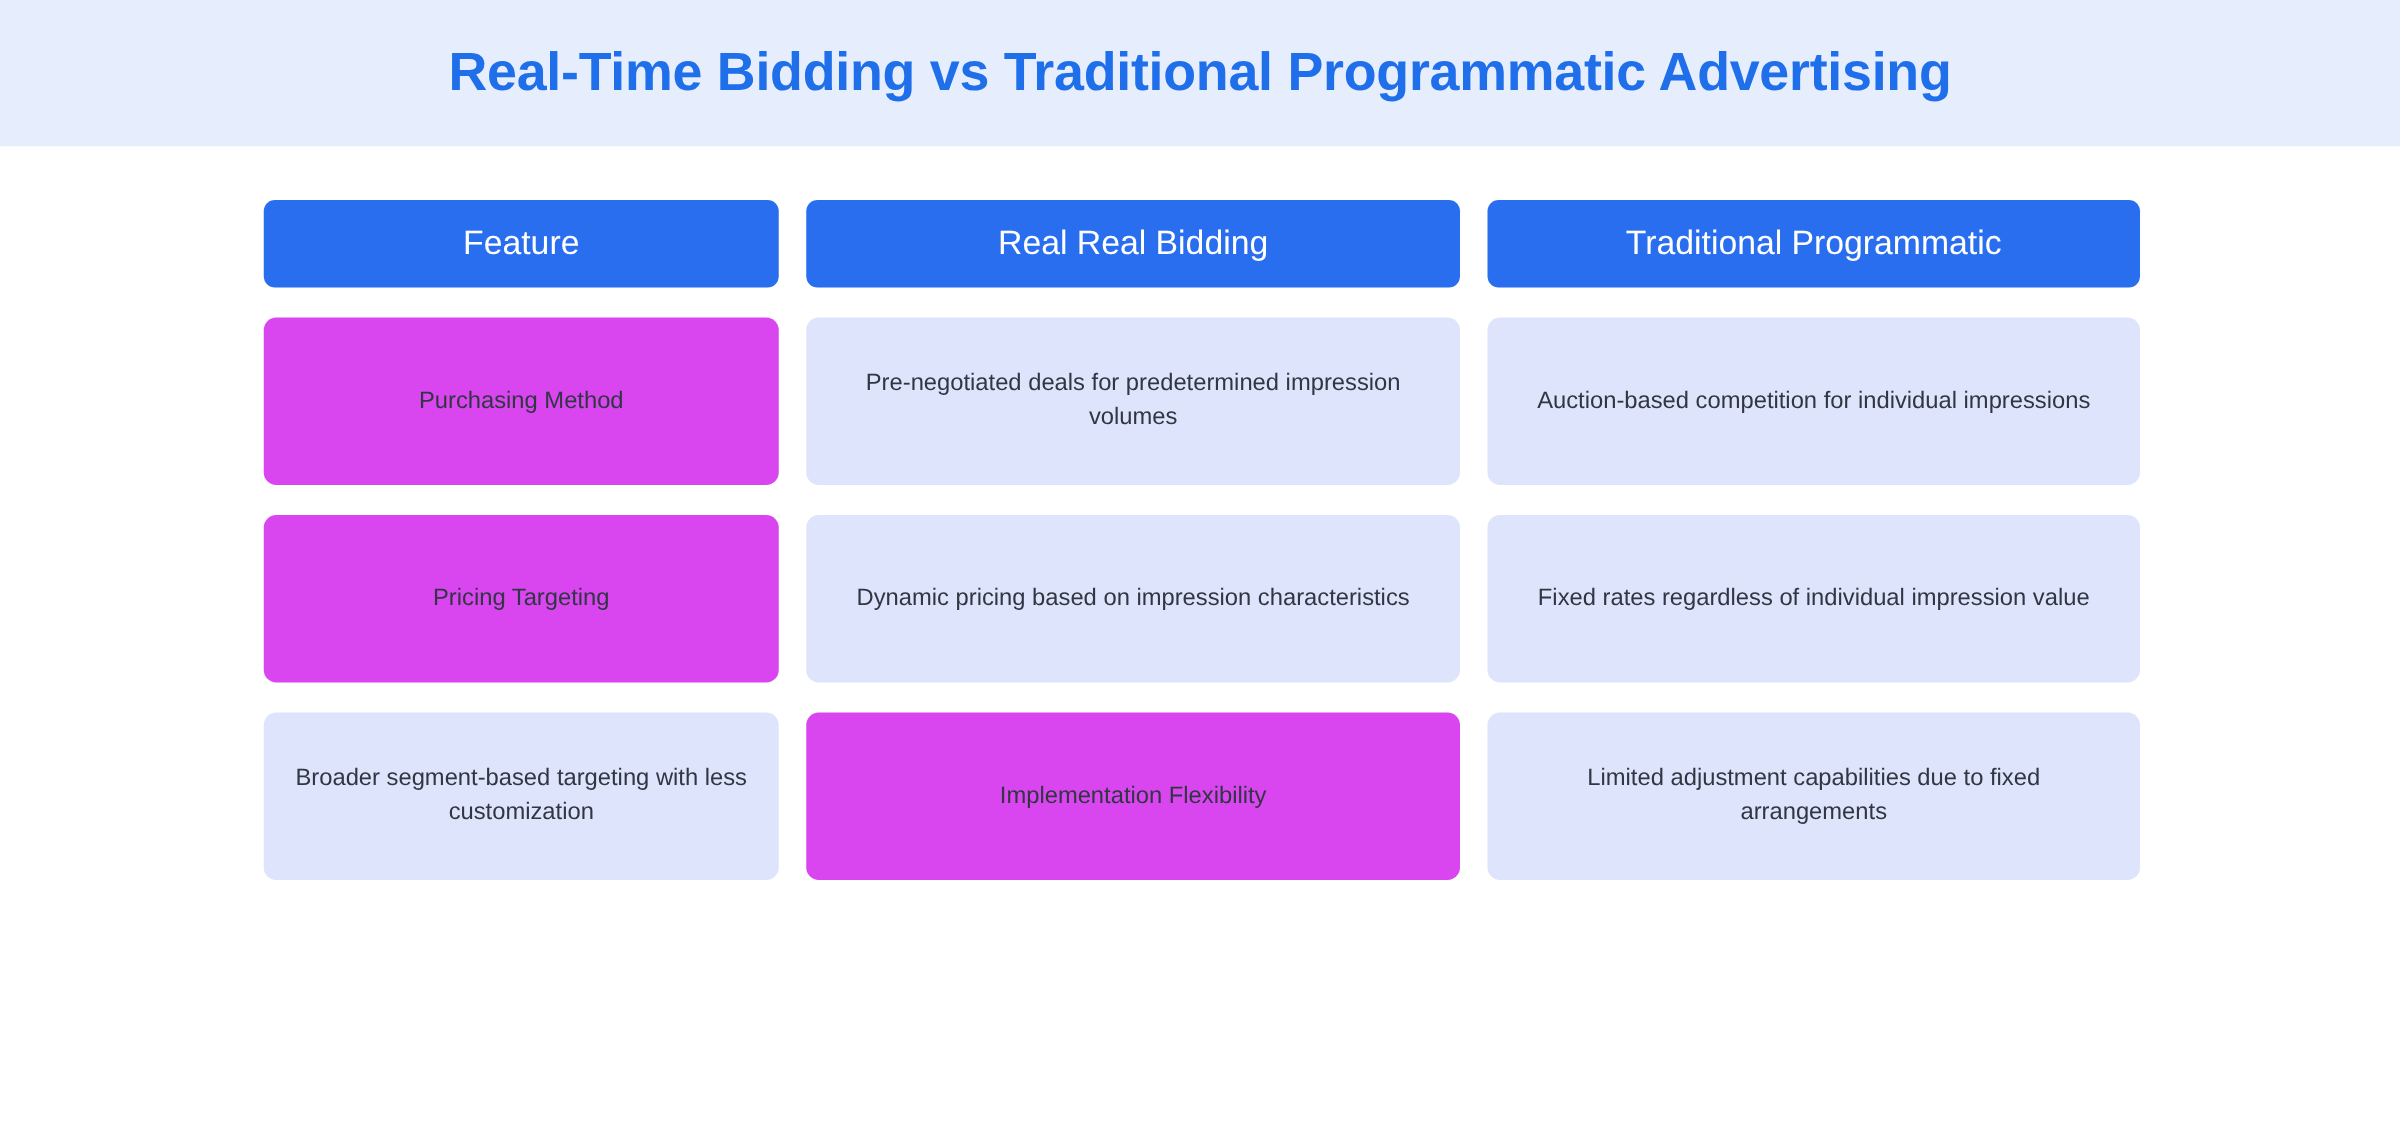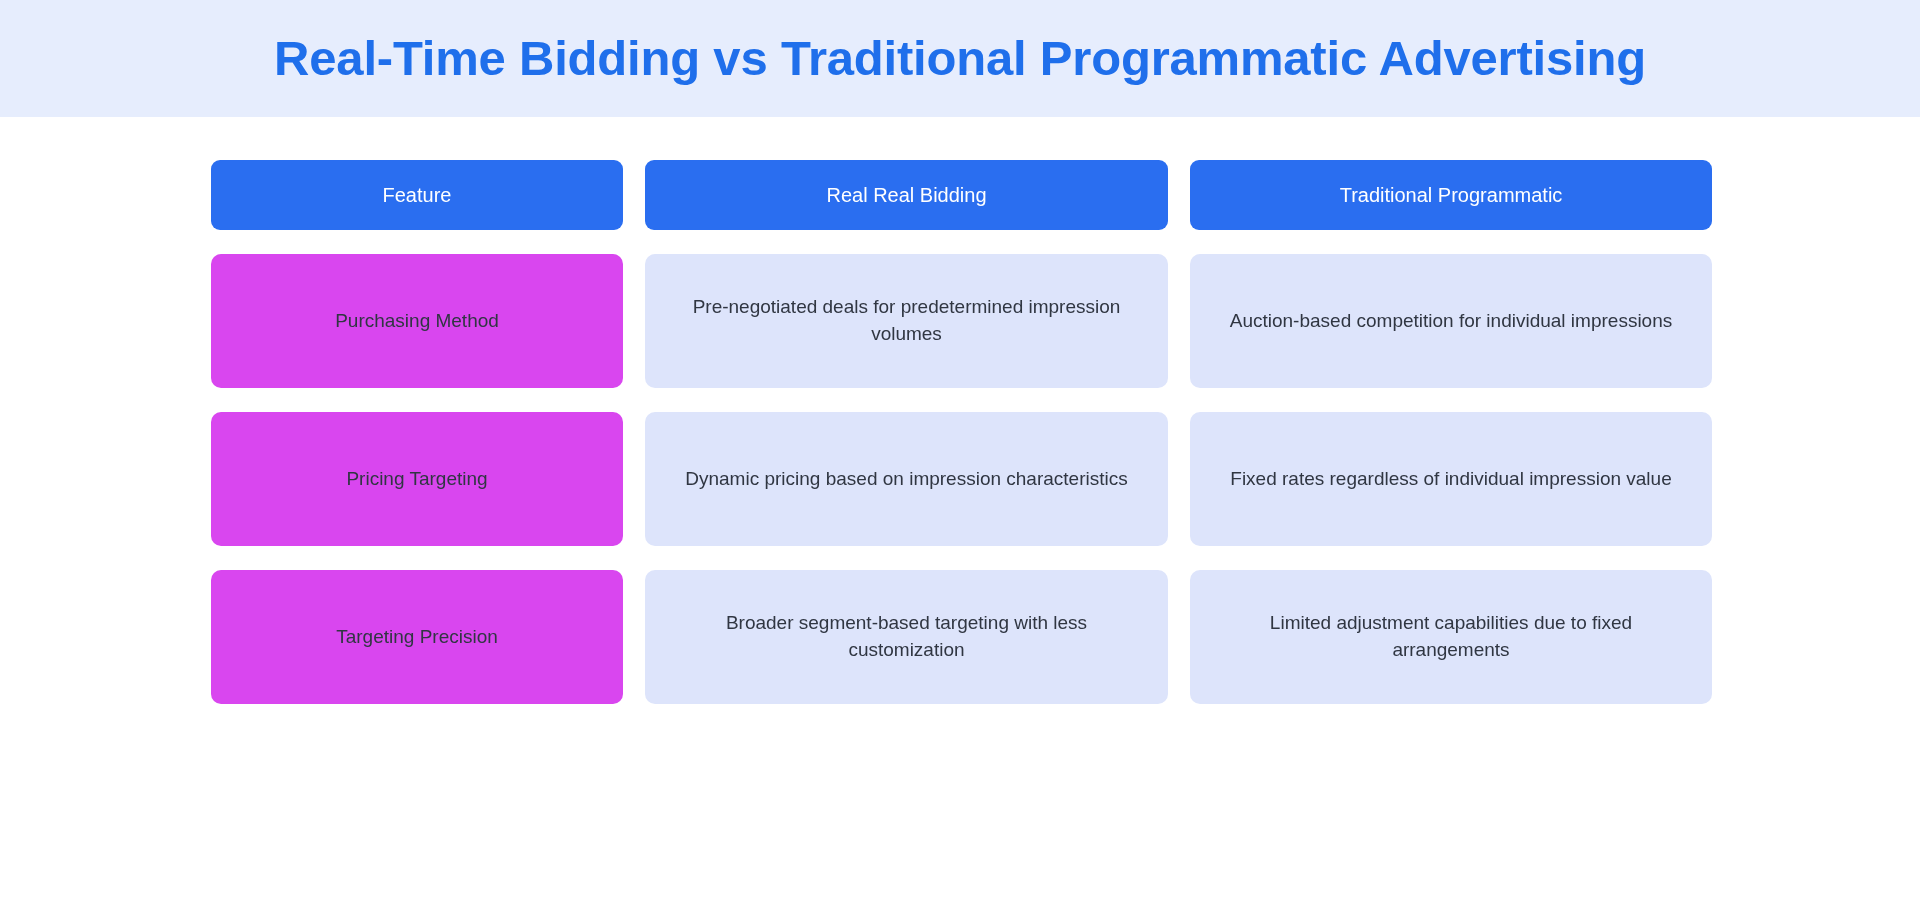--- a/index.html
+++ b/index.html
@@ -31,21 +31,21 @@
     left: 0;
     width: 1920px;
     height: 117px;
     background: #e6edfd;
     display: flex;
     align-items: center;
     justify-content: center;
   }
 
   .title-text {
-    font-size: 49px;
+    font-size: 43px;
     font-weight: bold;
     color: #1f6feb;
     letter-spacing: -0.2px;
     line-height: 1.1;
     text-align: center;
     white-space: nowrap;
   }
 
   
   .comparison-grid {
@@ -64,21 +64,21 @@
     background: #2a6ef0;
     border-radius: 9px;
     display: flex;
     align-items: center;
     justify-content: center;
     padding: 0 16px;
   }
 
   .header-label {
     color: #ffffff;
-    font-size: 20px;
+    font-size: 27px;
     font-weight: 400;
     text-align: center;
     line-height: 1.25;
   }
 
   .body-cell {
     height: 134px;
     background: #dde4fb;
     border-radius: 10px;
     display: flex;
@@ -134,25 +134,25 @@
     <div class="body-cell feature-cell">
       <span class="cell-text">Pricing Targeting</span>
     </div>
     <div class="body-cell">
       <span class="cell-text">Dynamic pricing based on impression characteristics</span>
     </div>
     <div class="body-cell">
       <span class="cell-text">Fixed rates regardless of individual impression value</span>
     </div>
 
-    <div class="body-cell feature-cell">
-      <span class="cell-text">Targeting Precision</span>
-    </div>
     <div class="body-cell">
       <span class="cell-text">Broader segment-based targeting with less customization</span>
     </div>
 
+    <div class="body-cell feature-cell">
+      <span class="cell-text">Implementation Flexibility</span>
+    </div>
     <div class="body-cell">
       <span class="cell-text">Limited adjustment capabilities due to fixed arrangements</span>
     </div>
 
   </div>
 </div>
 
 </body></html>

